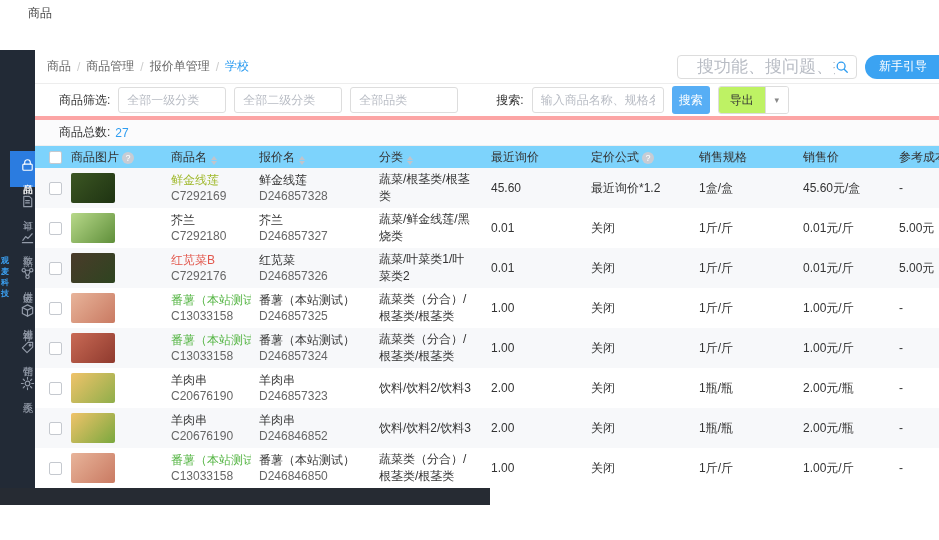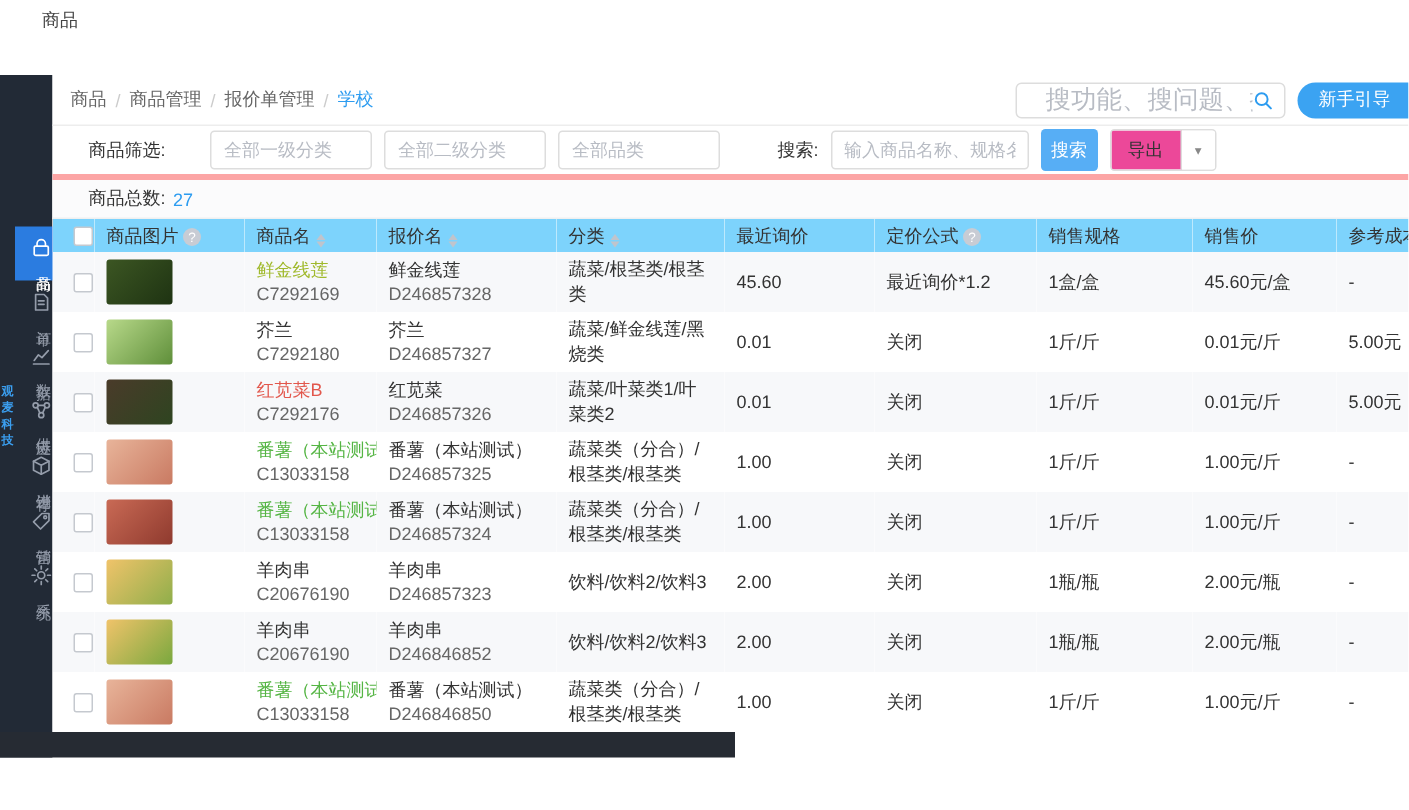--- a/index.html
+++ b/index.html
@@ -33,29 +33,29 @@
   .topbar-right { display:flex; align-items:center; gap:8px; }
   .global-search { width:180px; height:24px; border:1px solid #ddd; border-radius:4px; display:flex; align-items:center; padding:0 7px; background:#fff; }
   .gs-input { flex:1; border:none; outline:none; font-size:17px; color:#333; min-width:0; background:transparent; font-family:inherit;margin-left:12px; }
   .gs-input::placeholder { color:#b8bcc4; }
   .gs-icon { width:14px; height:14px; }
   .gs-icon svg { width:14px; height:14px; display:block; }
   .guide-btn { height:24px; border:none; background:#3ba3f2; color:#fff; font-size:12px; padding:0 12px 0 14px; border-radius:12px 0 0 12px; cursor:pointer; font-family:inherit; }
 
   .filter-row { height:36px; display:flex; align-items:center; gap:8px; padding-left:24px; border-bottom:4px solid #fca5a5; }
   .filter-label { color:#333; }
-  #filter-selects { display:flex; gap:8px;margin-left:22px; }
+  #filter-selects { display:flex; gap:8px; }
   .select-box { width:108px; height:26px; border:1px solid #ddd; border-radius:3px; display:flex; align-items:center; padding:0 8px; background:#fff; cursor:pointer; }
   .select-placeholder { color:#b8bcc4; font-size:12px; }
   .search-label { margin-left:30px; }
   .filter-input { width:132px; height:26px; border:1px solid #ddd; border-radius:3px; padding:0 8px; font-size:12px; color:#333; outline:none; font-family:inherit; }
   .filter-input::placeholder { color:#b8bcc4; }
   .search-btn { width:38px; height:28px; border:none; border-radius:3px; background:#57aef5; color:#fff; font-size:12px; cursor:pointer; font-family:inherit; }
   .export-group { display:flex; height:28px; border:1px solid #ddd; border-radius:3px; overflow:hidden; background:#fff; }
-  .export-main { border:none; background:#ec4899; padding:0 11px; font-size:12px; color:#333; cursor:pointer; border-right:1px solid #ddd; font-family:inherit; }
+  .export-main { border:none; background:#bef264; padding:0 11px; font-size:12px; color:#333; cursor:pointer; border-right:1px solid #ddd; font-family:inherit; }
   .export-caret { border:none; background:#fff; width:22px; color:#888; font-size:9px; cursor:pointer; }
 
   .summary { height:26px; display:flex; align-items:center; padding-left:24px; background:#fbfbfc; border-bottom:1px solid #f0f0f0; color:#333; }
   .summary .count { color:#2d9cf0; margin-left:5px; }
 
   
   .table-wrap { flex:1; overflow:hidden; }
   table { border-collapse:collapse; table-layout:fixed; width:946px; font-size:12px; }
   thead th { background:#7dd3fc; height:22px; text-align:left; font-weight:normal; color:#333; padding:0 8px; white-space:nowrap; overflow:hidden; }
   tbody tr { height:40px; }

